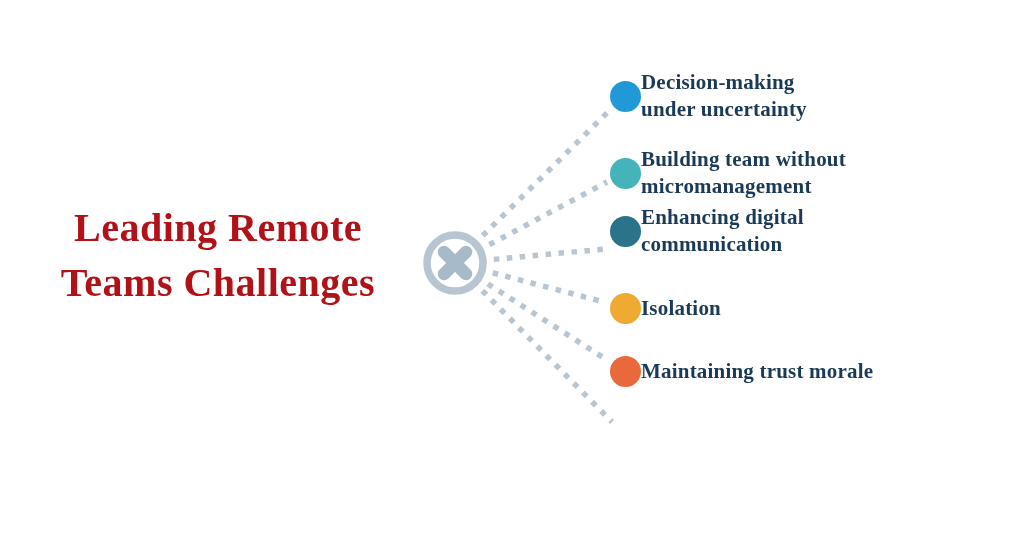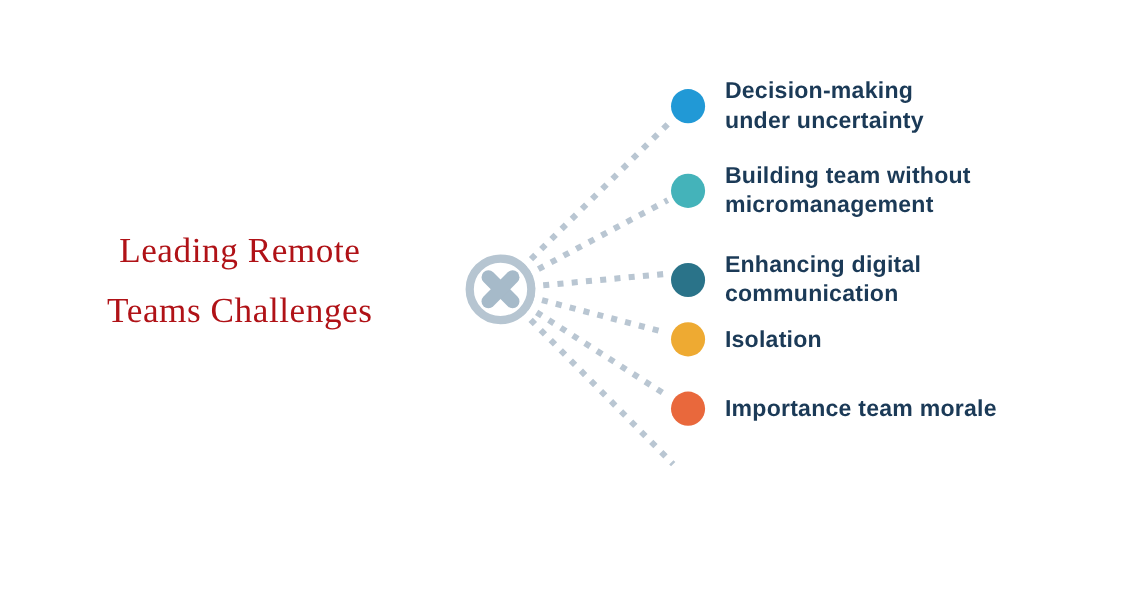--- a/index.html
+++ b/index.html
@@ -12,22 +12,22 @@
     font-family: "Liberation Sans", sans-serif;
   }
   .title {
     position: absolute;
     left: 28px;
     top: 200px;
     width: 380px;
     margin: 0;
     text-align: center;
     font-family: "Liberation Serif", serif;
-    font-weight: normal;
-    font-size: 32px;
+    font-weight: bold;
+    font-size: 40px;
     line-height: 55px;
     color: var(--title-color, #b01217);
     white-space: pre-line;
     letter-spacing: 0.5px;
   }
   .lines-layer {
     position: absolute;
     left: 0; top: 0;
     width: 1024px; height: 544px;
   }
@@ -45,21 +45,21 @@
   .center-x {
     stroke: var(--x-color, #a6bac9);
     stroke-width: 12.5;
     stroke-linecap: round;
   }
   .item {
     position: absolute;
     left: 610px;
     display: flex;
     align-items: center;
-    gap: 18px;
+    font-family: Liberation Serif, serif;
   }
   .item.two-line { height: 54px; }
   .item.one-line { height: 31px; }
   .dot {
     flex: 0 0 auto;
     width: 31px;
     height: 31px;
     border-radius: 50%;
   }
   .label {
@@ -100,30 +100,30 @@
     <span class="label">Decision-making
 under uncertainty</span>
   </div>
 
   <div class="item two-line" style="top:146px">
     <span class="dot" style="background: rgb(68, 179, 186);"></span>
     <span class="label">Building team without
 micromanagement</span>
   </div>
 
-  <div class="item two-line" style="top:227px">
+  <div class="item two-line" style="top:204px">
     <span class="dot" style="background: rgb(42, 115, 137);"></span>
     <span class="label">Enhancing digital
 communication</span>
   </div>
 
   <div class="item one-line" style="top:293px">
     <span class="dot" style="background: rgb(238, 170, 50);"></span>
     <span class="label">Isolation</span>
   </div>
 
   <div class="item one-line" style="top:356px">
     <span class="dot" style="background: rgb(233, 104, 60);"></span>
-    <span class="label">Importance team morale</span>
+    <span class="label">Maintaining trust morale</span>
   </div>
 
 
 </div>
 
 </body></html>

